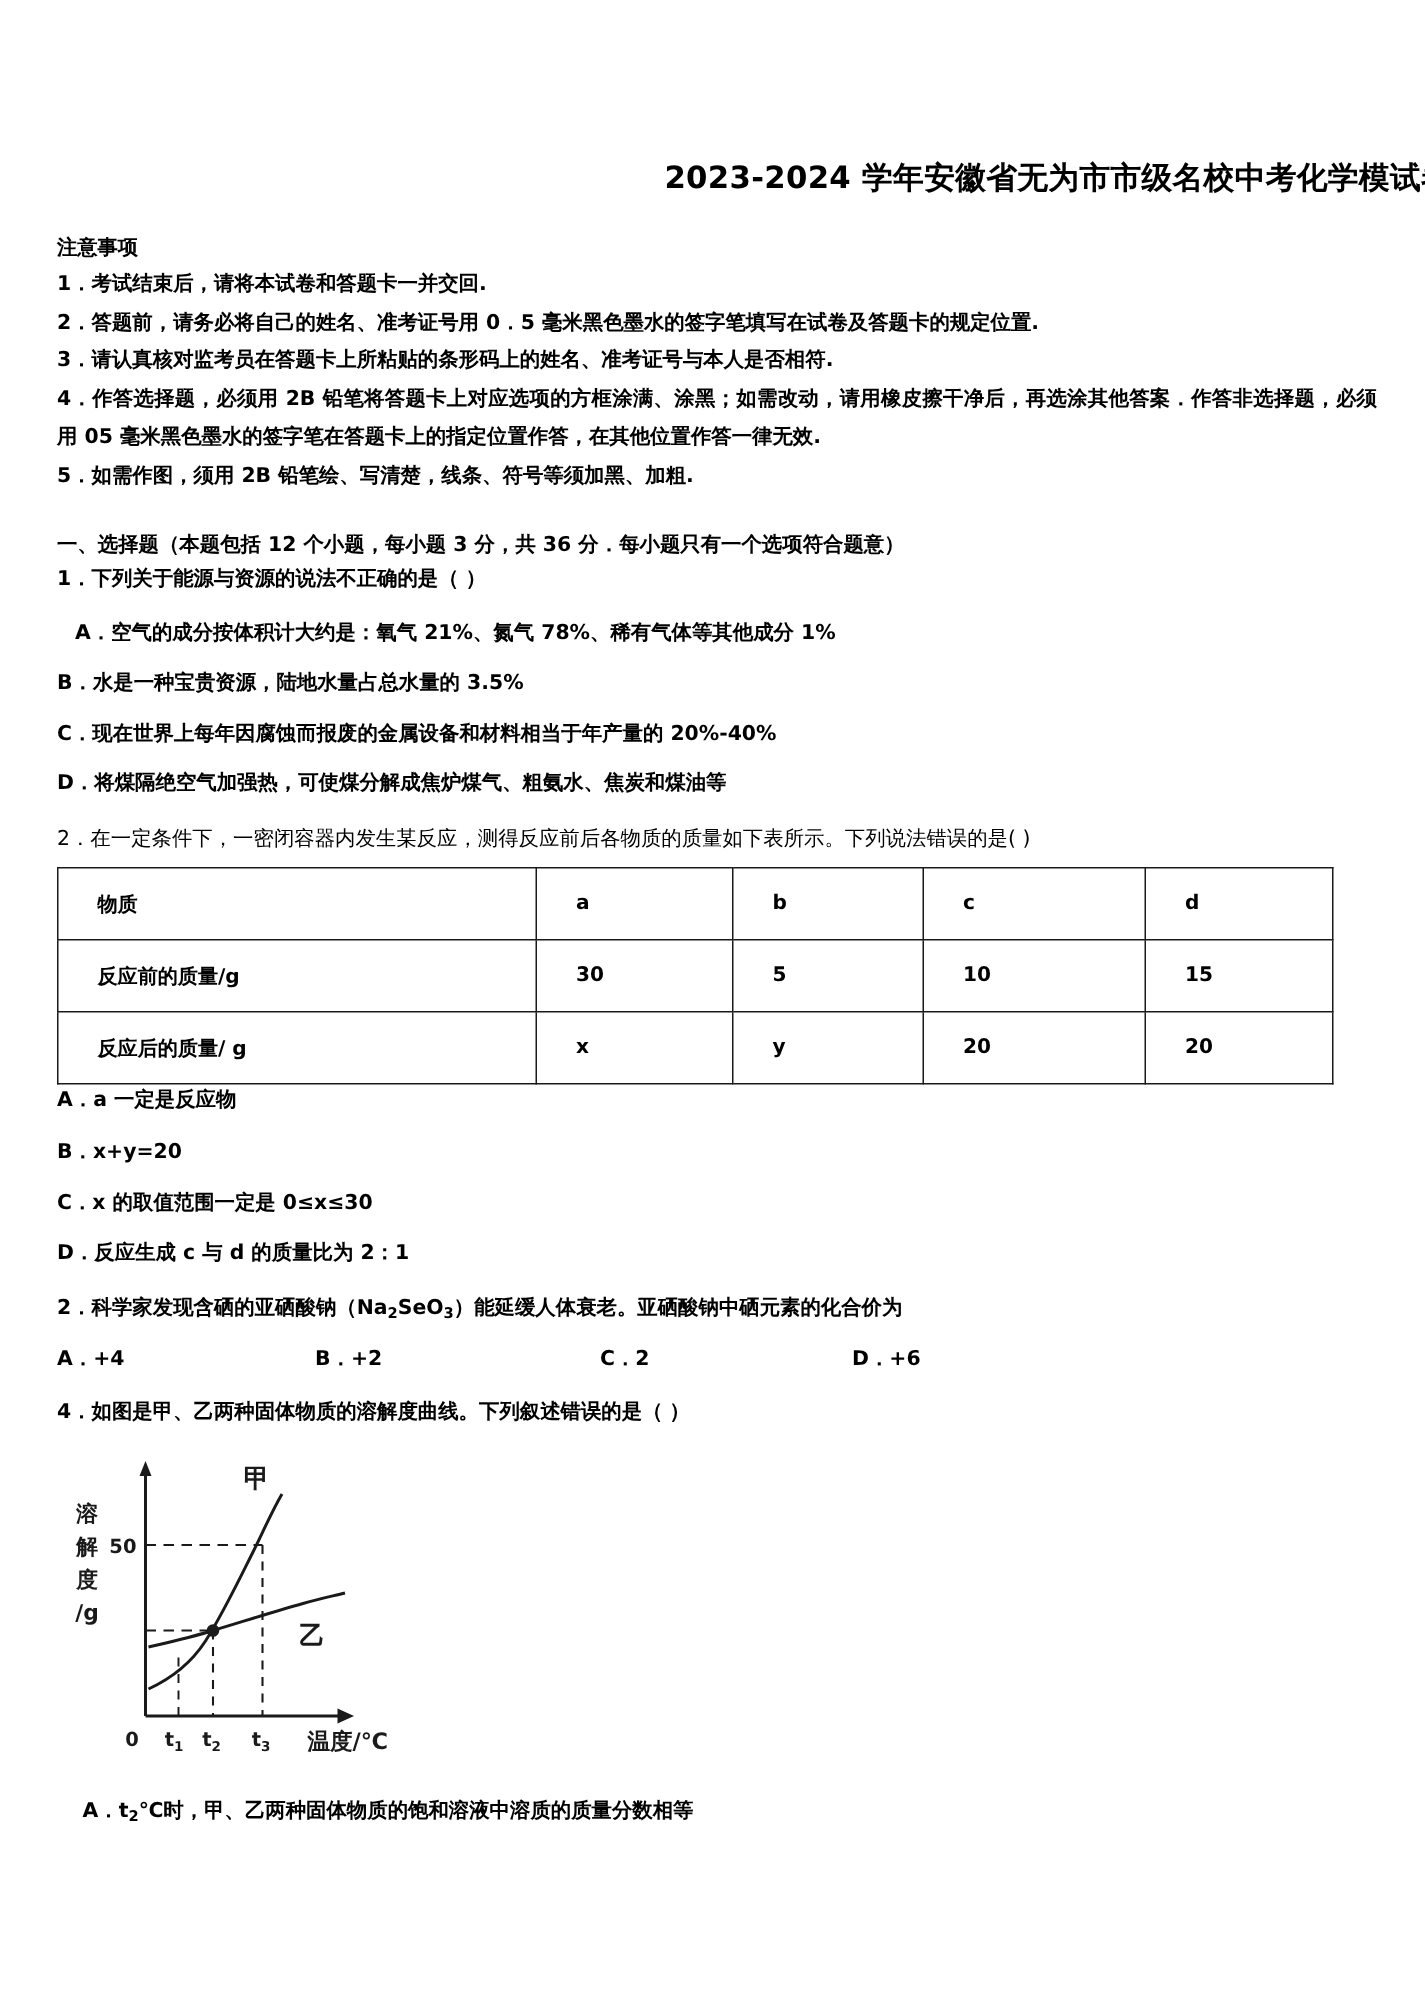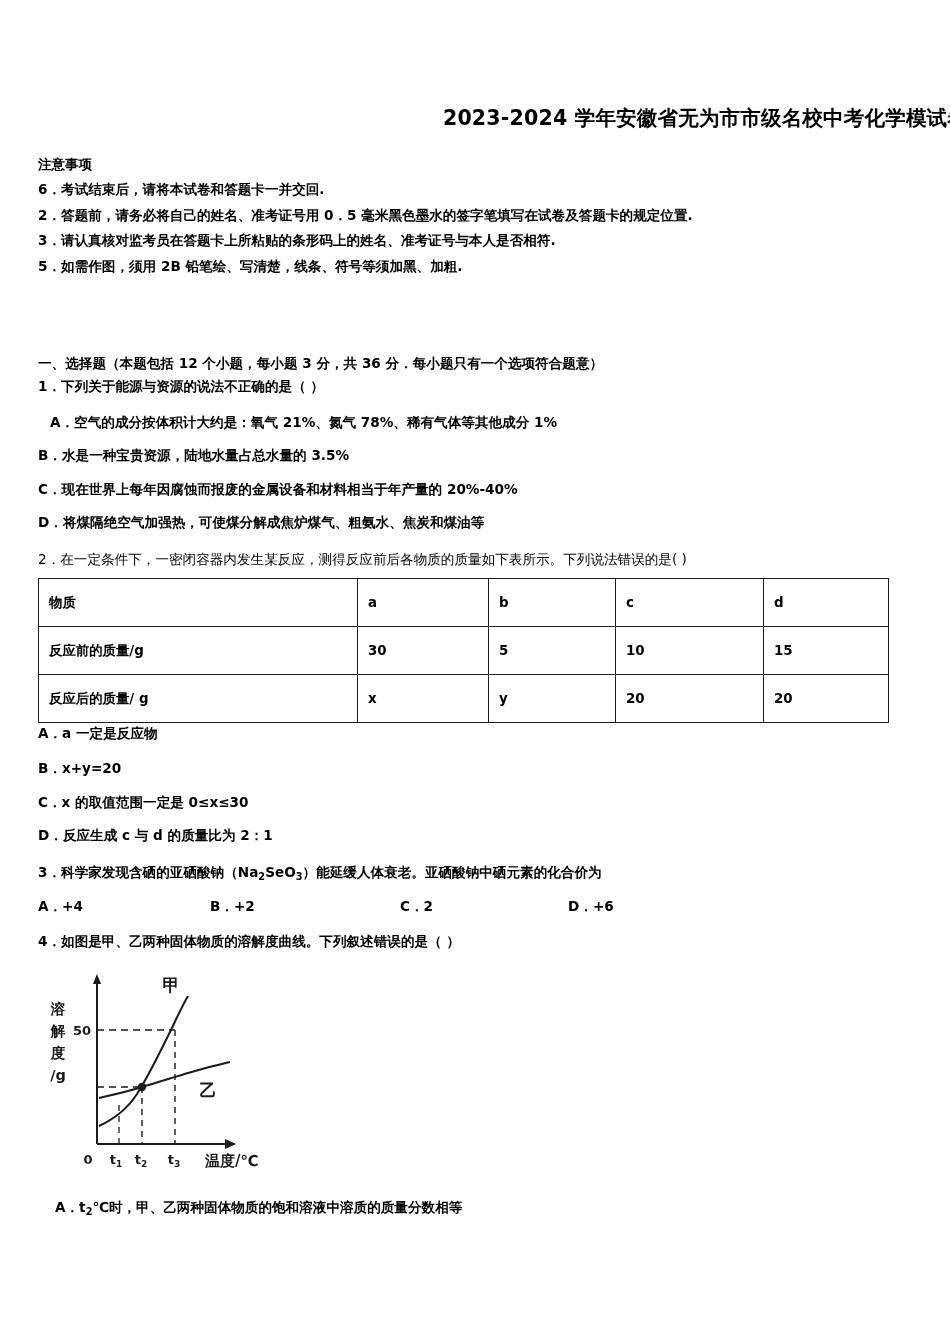--- a/index.html
+++ b/index.html
@@ -90,21 +90,21 @@
     width: 850px;
     border-collapse: collapse;
     table-layout: fixed;
     font-family: "DejaVu Sans", "Liberation Sans", sans-serif;
     font-size: 13.4px;
     font-weight: bold;
   }
   .data-table td {
     border: 1.3px solid #1a1a1a;
     height: 47px;
-    padding: 0 10px;
+    padding: 0 26px;
     vertical-align: middle;
     text-align: left;
   }
   .data-table tr:nth-child(3) td { border-top-color: #8a8a8a; }
   .data-table col.c0 { width: 319px; }
   .data-table col.c1 { width: 131px; }
   .data-table col.c2 { width: 127px; }
   .data-table col.c3 { width: 148px; }
   .data-table col.c4 { width: 125px; }
 
@@ -150,23 +150,24 @@
 </style>
 </head>
 <body>
 
 <div class="page">
 
   <div class="doc-title">2023-2024 学年安徽省无为市市级名校中考化学模试卷</div>
 
   <div class="notice">
     <div class="notice-head">注意事项</div>
-    <div class="notice-item">6．考试结束后，请将本试卷和答题卡一并交回.</div>
+    <div class="notice-item">1．考试结束后，请将本试卷和答题卡一并交回.</div>
     <div class="notice-item">2．答题前，请务必将自己的姓名、准考证号用 0．5 毫米黑色墨水的签字笔填写在试卷及答题卡的规定位置.</div>
     <div class="notice-item">3．请认真核对监考员在答题卡上所粘贴的条形码上的姓名、准考证号与本人是否相符.</div>
+    <div class="notice-item">4．作答选择题，必须用 2B 铅笔将答题卡上对应选项的方框涂满、涂黑；如需改动，请用橡皮擦干净后，再选涂其他答案．作答非选择题，必须用 05 毫米黑色墨水的签字笔在答题卡上的指定位置作答，在其他位置作答一律无效.</div>
     <div class="notice-item">5．如需作图，须用 2B 铅笔绘、写清楚，线条、符号等须加黑、加粗.</div>
   </div>
 
   <div class="section-head">一、选择题（本题包括 12 个小题，每小题 3 分，共 36 分．每小题只有一个选项符合题意）</div>
 
   <div class="qline" style="left:38px; top:375px;">1．下列关于能源与资源的说法不正确的是（        ）</div>
   <div class="qline" style="left:38px; top:411px;margin-left:12px;">A．空气的成分按体积计大约是：氧气 21%、氮气 78%、稀有气体等其他成分 1%</div>
   <div class="qline" style="left:38px; top:444px;">B．水是一种宝贵资源，陆地水量占总水量的 3.5%</div>
   <div class="qline" style="left:38px; top:478px;">C．现在世界上每年因腐蚀而报废的金属设备和材料相当于年产量的 20%-40%</div>
   <div class="qline" style="left:38px; top:511px;text-align:center;">D．将煤隔绝空气加强热，可使煤分解成焦炉煤气、粗氨水、焦炭和煤油等</div>
@@ -205,21 +206,21 @@
       </tr>
     </tbody>
   </table>
 
   <div class="qline" style="left:38px; top:722px;">A．a 一定是反应物</div>
   <div class="qline" style="left:38px; top:757px;">B．x+y=20</div>
   <div class="qline" style="left:38px; top:791px;">C．x 的取值范围一定是 0≤x≤30</div>
   <div class="qline" style="left:38px; top:824px;text-align:right;">D．反应生成 c 与 d 的质量比为 2：1</div>
 
   <div class="qline" style="left:38px; top:861px;">
-    <span>3．科学家发现含硒的亚硒酸钠（Na</span><span class="sub">2</span><span>SeO</span><span class="sub">3</span><span>）能延缓人体衰老。亚硒酸钠中硒元素的化合价为</span>
+    <span>2．科学家发现含硒的亚硒酸钠（Na</span><span class="sub">2</span><span>SeO</span><span class="sub">3</span><span>）能延缓人体衰老。亚硒酸钠中硒元素的化合价为</span>
   </div>
   <div class="qline" style="left:38px; top:895px;">A．+4</div>
   <div class="qline" style="left:210px; top:895px;">B．+2</div>
   <div class="qline" style="left:400px; top:895px;">C．2</div>
   <div class="qline" style="left:568px; top:895px;">D．+6</div>
 
   <div class="qline" style="left:38px; top:930px;">4．如图是甲、乙两种固体物质的溶解度曲线。下列叙述错误的是（ ）</div>
 
   <div class="chart-wrap">
     <svg width="300" height="215" viewBox="0 0 300 215">

